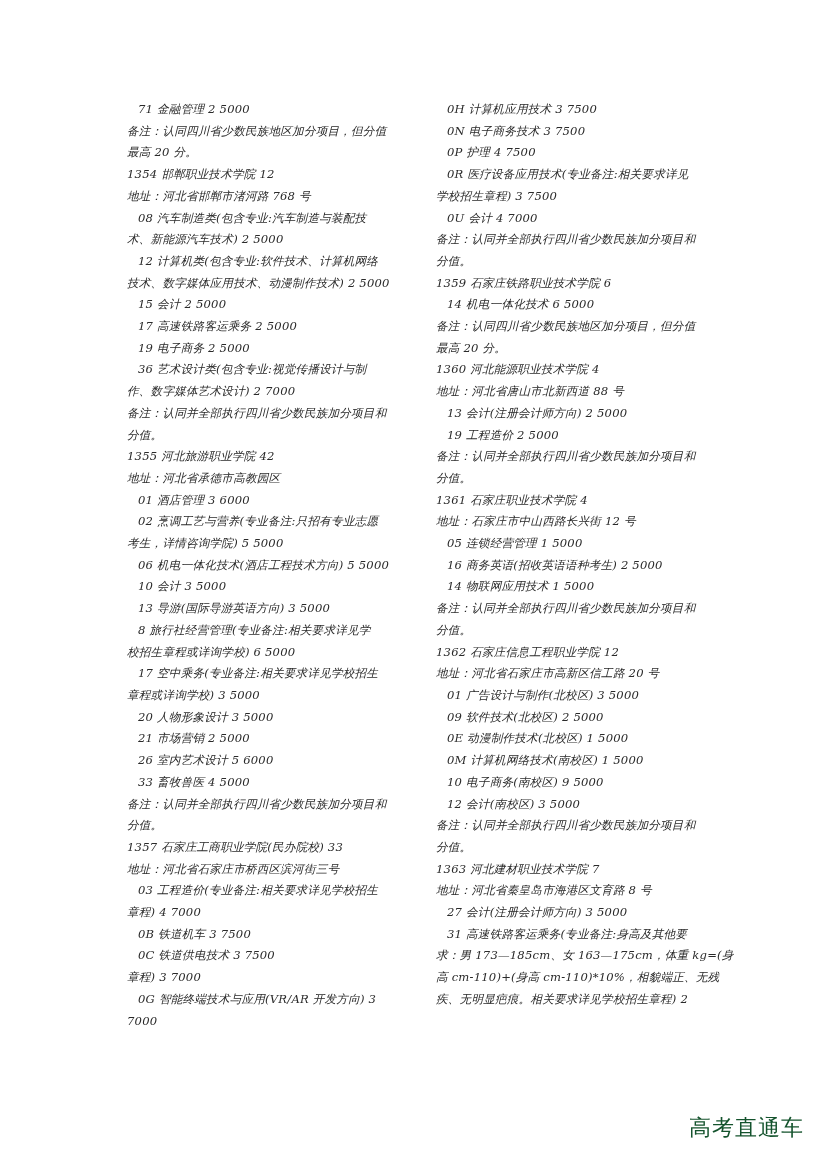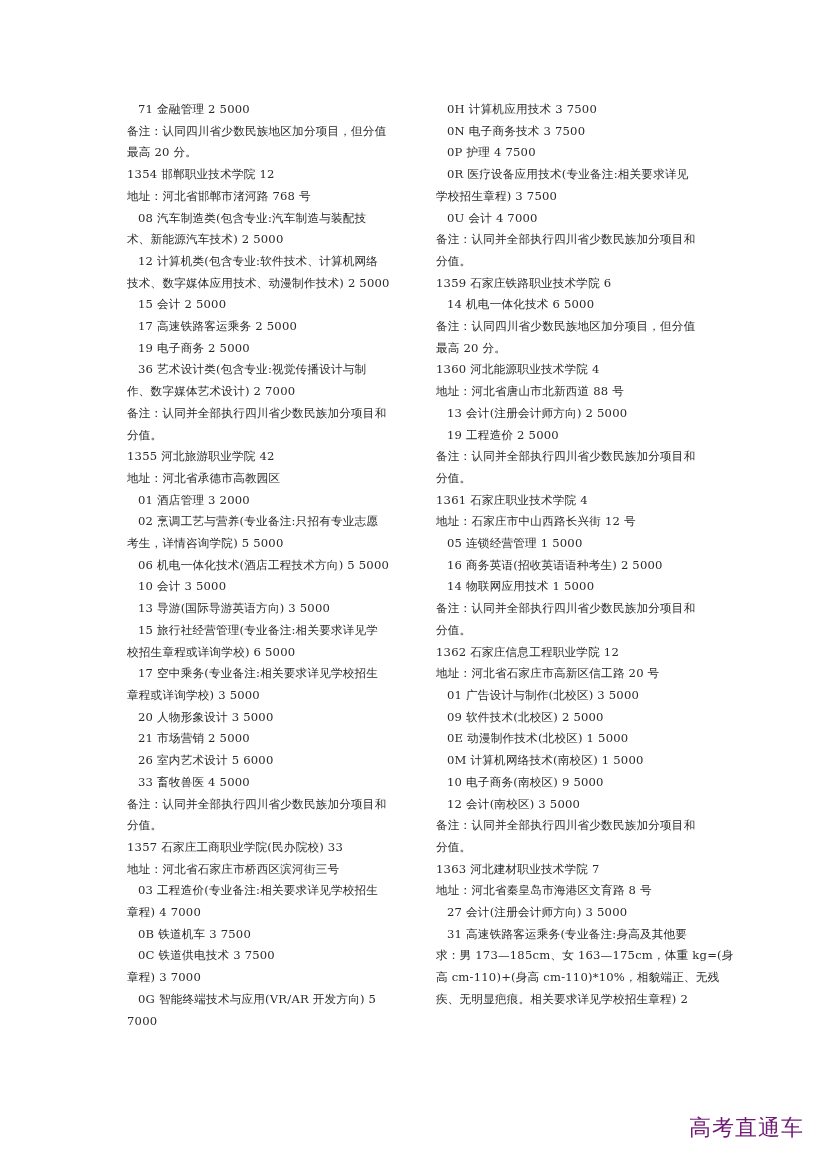--- a/index.html
+++ b/index.html
@@ -1,24 +1,24 @@
 <!DOCTYPE html>
 <html><head>
 <meta charset="utf-8">
 <style>
   html, body { margin:0; padding:0; background:#ffffff; }
   body { width:827px; height:1169px; position:relative; overflow:hidden;
          font-family:"DejaVu Serif","Liberation Serif",serif; color:#2a2a2a; }
-  .col { position:absolute; top:99px; width:282px; }
+  .col { position:absolute; top:99px; width:282px;font-style:italic; }
   .col.left { left:127px; }
   .col.right { left:436px; }
   .line { font-size:11.6px; line-height:21.7px; white-space:nowrap; letter-spacing:0.2px; }
   .indent { padding-left:11px; }
   .watermark { position:absolute; left:689px; top:1113px; font-family:"DejaVu Sans","Liberation Sans",sans-serif;
-               font-size:22px; color:#701a75; letter-spacing:1px; }
+               font-size:22px; color:#14532d; letter-spacing:1px; }
 </style>
 </head>
 <body>
 
 <div class="col left" id="left-col">
     <div class="line indent">71 金融管理 2 5000</div>
     <div class="line">备注：认同四川省少数民族地区加分项目，但分值</div>
     <div class="line">最高 20 分。</div>
     <div class="line">1354 邯郸职业技术学院 12</div>
     <div class="line">地址：河北省邯郸市渚河路 768 号</div>
@@ -28,44 +28,44 @@
     <div class="line">技术、数字媒体应用技术、动漫制作技术) 2 5000</div>
     <div class="line indent">15 会计 2 5000</div>
     <div class="line indent">17 高速铁路客运乘务 2 5000</div>
     <div class="line indent">19 电子商务 2 5000</div>
     <div class="line indent">36 艺术设计类(包含专业:视觉传播设计与制</div>
     <div class="line">作、数字媒体艺术设计) 2 7000</div>
     <div class="line">备注：认同并全部执行四川省少数民族加分项目和</div>
     <div class="line">分值。</div>
     <div class="line">1355 河北旅游职业学院 42</div>
     <div class="line">地址：河北省承德市高教园区</div>
-    <div class="line indent">01 酒店管理 3 2000</div>
+    <div class="line indent">01 酒店管理 3 6000</div>
     <div class="line indent">02 烹调工艺与营养(专业备注:只招有专业志愿</div>
     <div class="line">考生，详情咨询学院) 5 5000</div>
     <div class="line indent">06 机电一体化技术(酒店工程技术方向) 5 5000</div>
     <div class="line indent">10 会计 3 5000</div>
     <div class="line indent">13 导游(国际导游英语方向) 3 5000</div>
-    <div class="line indent">15 旅行社经营管理(专业备注:相关要求详见学</div>
+    <div class="line indent">8 旅行社经营管理(专业备注:相关要求详见学</div>
     <div class="line">校招生章程或详询学校) 6 5000</div>
     <div class="line indent">17 空中乘务(专业备注:相关要求详见学校招生</div>
     <div class="line">章程或详询学校) 3 5000</div>
     <div class="line indent">20 人物形象设计 3 5000</div>
     <div class="line indent">21 市场营销 2 5000</div>
     <div class="line indent">26 室内艺术设计 5 6000</div>
     <div class="line indent">33 畜牧兽医 4 5000</div>
     <div class="line">备注：认同并全部执行四川省少数民族加分项目和</div>
     <div class="line">分值。</div>
     <div class="line">1357 石家庄工商职业学院(民办院校) 33</div>
     <div class="line">地址：河北省石家庄市桥西区滨河街三号</div>
     <div class="line indent">03 工程造价(专业备注:相关要求详见学校招生</div>
     <div class="line">章程) 4 7000</div>
     <div class="line indent">0B 铁道机车 3 7500</div>
     <div class="line indent">0C 铁道供电技术 3 7500</div>
     <div class="line">章程) 3 7000</div>
-    <div class="line indent">0G 智能终端技术与应用(VR/AR 开发方向) 5</div>
+    <div class="line indent">0G 智能终端技术与应用(VR/AR 开发方向) 3</div>
     <div class="line">7000</div>
   </div>
 <div class="col right" id="right-col">
     <div class="line indent">0H 计算机应用技术 3 7500</div>
     <div class="line indent">0N 电子商务技术 3 7500</div>
     <div class="line indent">0P 护理 4 7500</div>
     <div class="line indent">0R 医疗设备应用技术(专业备注:相关要求详见</div>
     <div class="line">学校招生章程) 3 7500</div>
     <div class="line indent">0U 会计 4 7000</div>
     <div class="line">备注：认同并全部执行四川省少数民族加分项目和</div>

